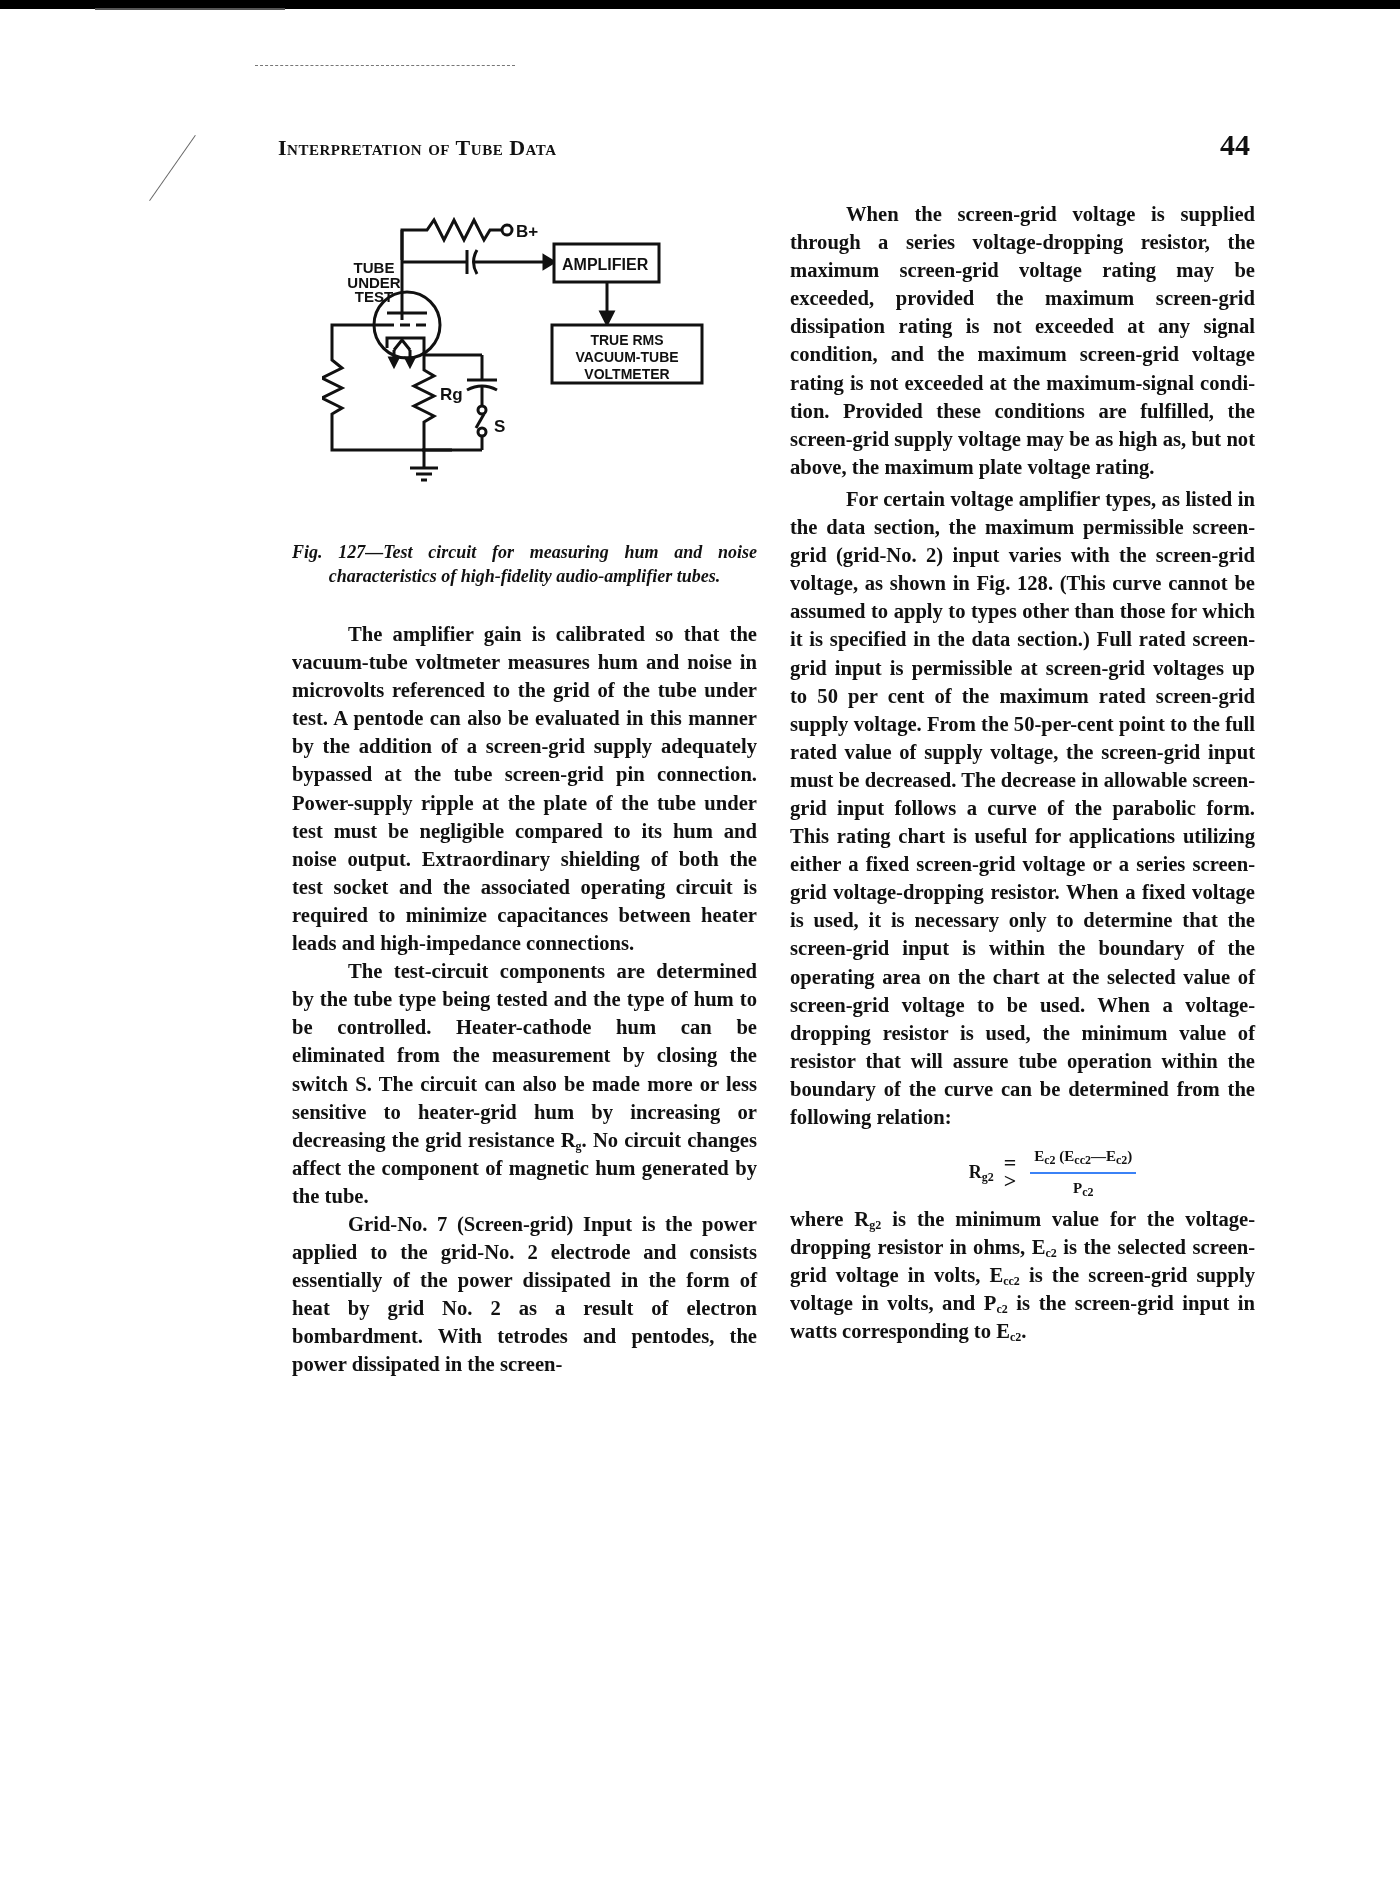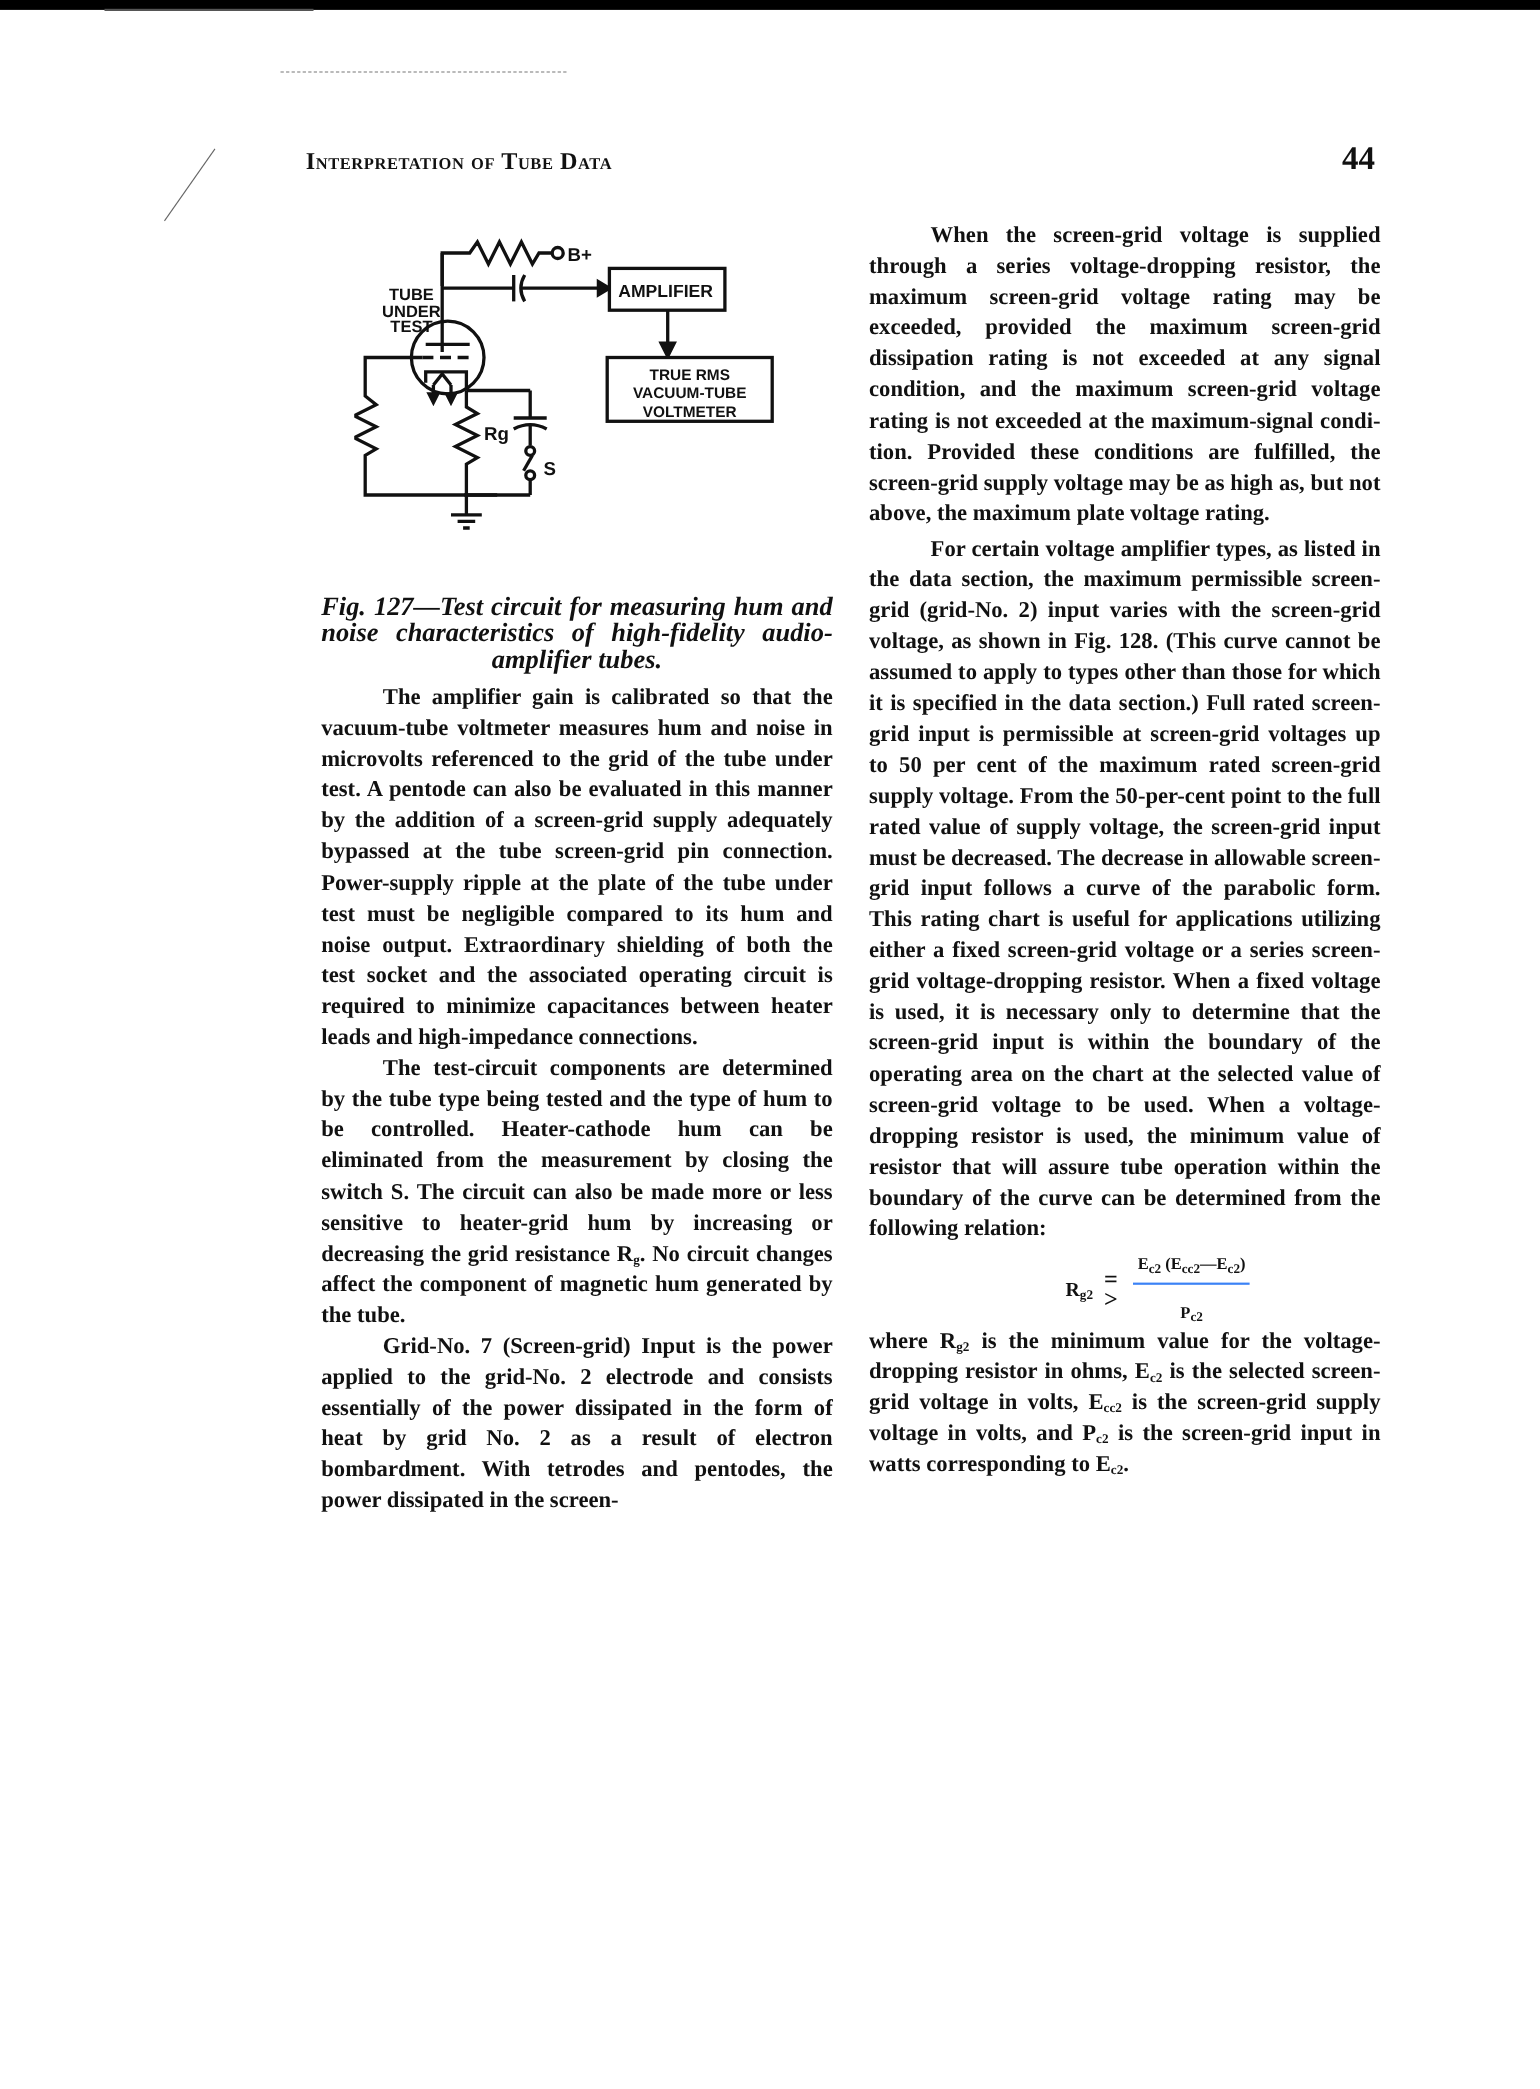--- a/index.html
+++ b/index.html
@@ -33,33 +33,33 @@
   .para.gap-top { margin-top: 4px; }
   .run-in { font-weight: 900; }
   sub { font-size: 12px; vertical-align: -3px; line-height: 0; }
 
   .figure {
     position: relative; width: 465px; height: 420px; margin-top: 4px;
   }
   .figure svg { position: absolute; left: 30px; top: 0; }
   .caption {
     font-family: "Liberation Serif", serif; font-style: italic; font-weight: bold;
-    font-size: 24px; line-height: 24px; text-align: justify; text-align-last: center;
+    font-size: 18px; line-height: 24px; text-align: justify; text-align-last: center;
     margin: 0 0 18px 0;
   }
 
   .formula {
     display: flex; align-items: center; justify-content: center;
     margin: 16px 0 8px 60px; height: 50px;
   }
   .formula-lhs { font-size: 18px; font-weight: bold; margin-right: 10px; }
   .formula-rel { display: flex; flex-direction: column; align-items: center; font-size: 22px; line-height: 18px; margin-right: 14px; }
   .formula-frac { display: flex; flex-direction: column; align-items: center; font-size: 15px; }
   .formula-num { border-bottom: 2px solid #3b82f6; padding: 0 4px 2px 4px; }
-  .formula-den { padding-top: 12px; }
+  .formula-den { padding-top: 0; }
 </style>
 </head>
 <body>
 
 <div class="top-bar"></div>
 <div class="top-bar-fade"></div>
 <div class="top-dash"></div>
 <div class="margin-mark"></div>
 
 <div class="running-head">

